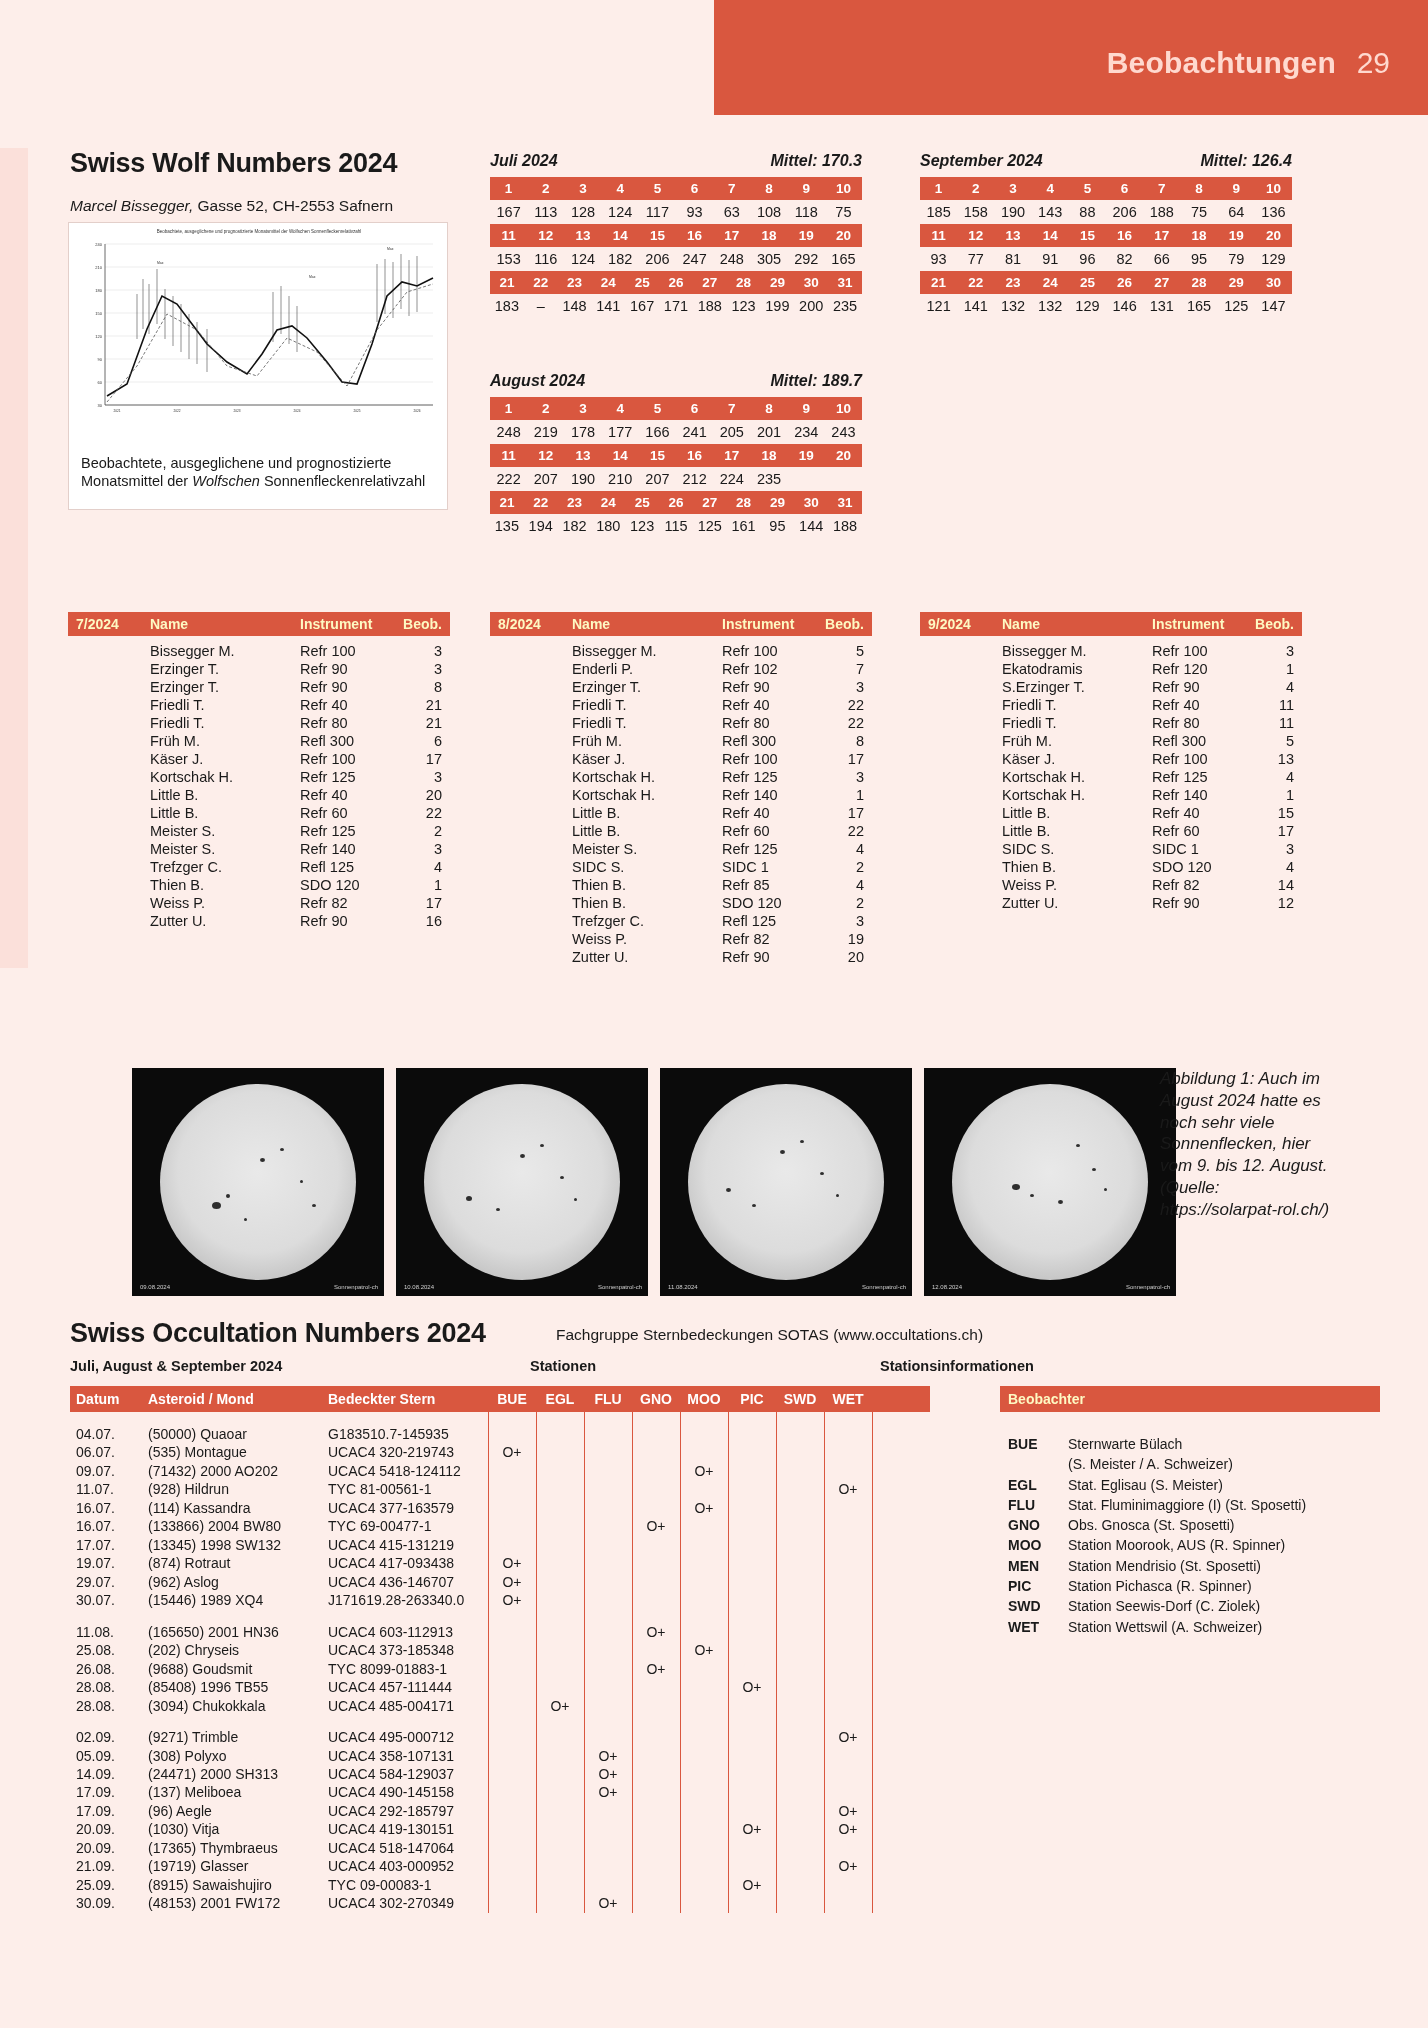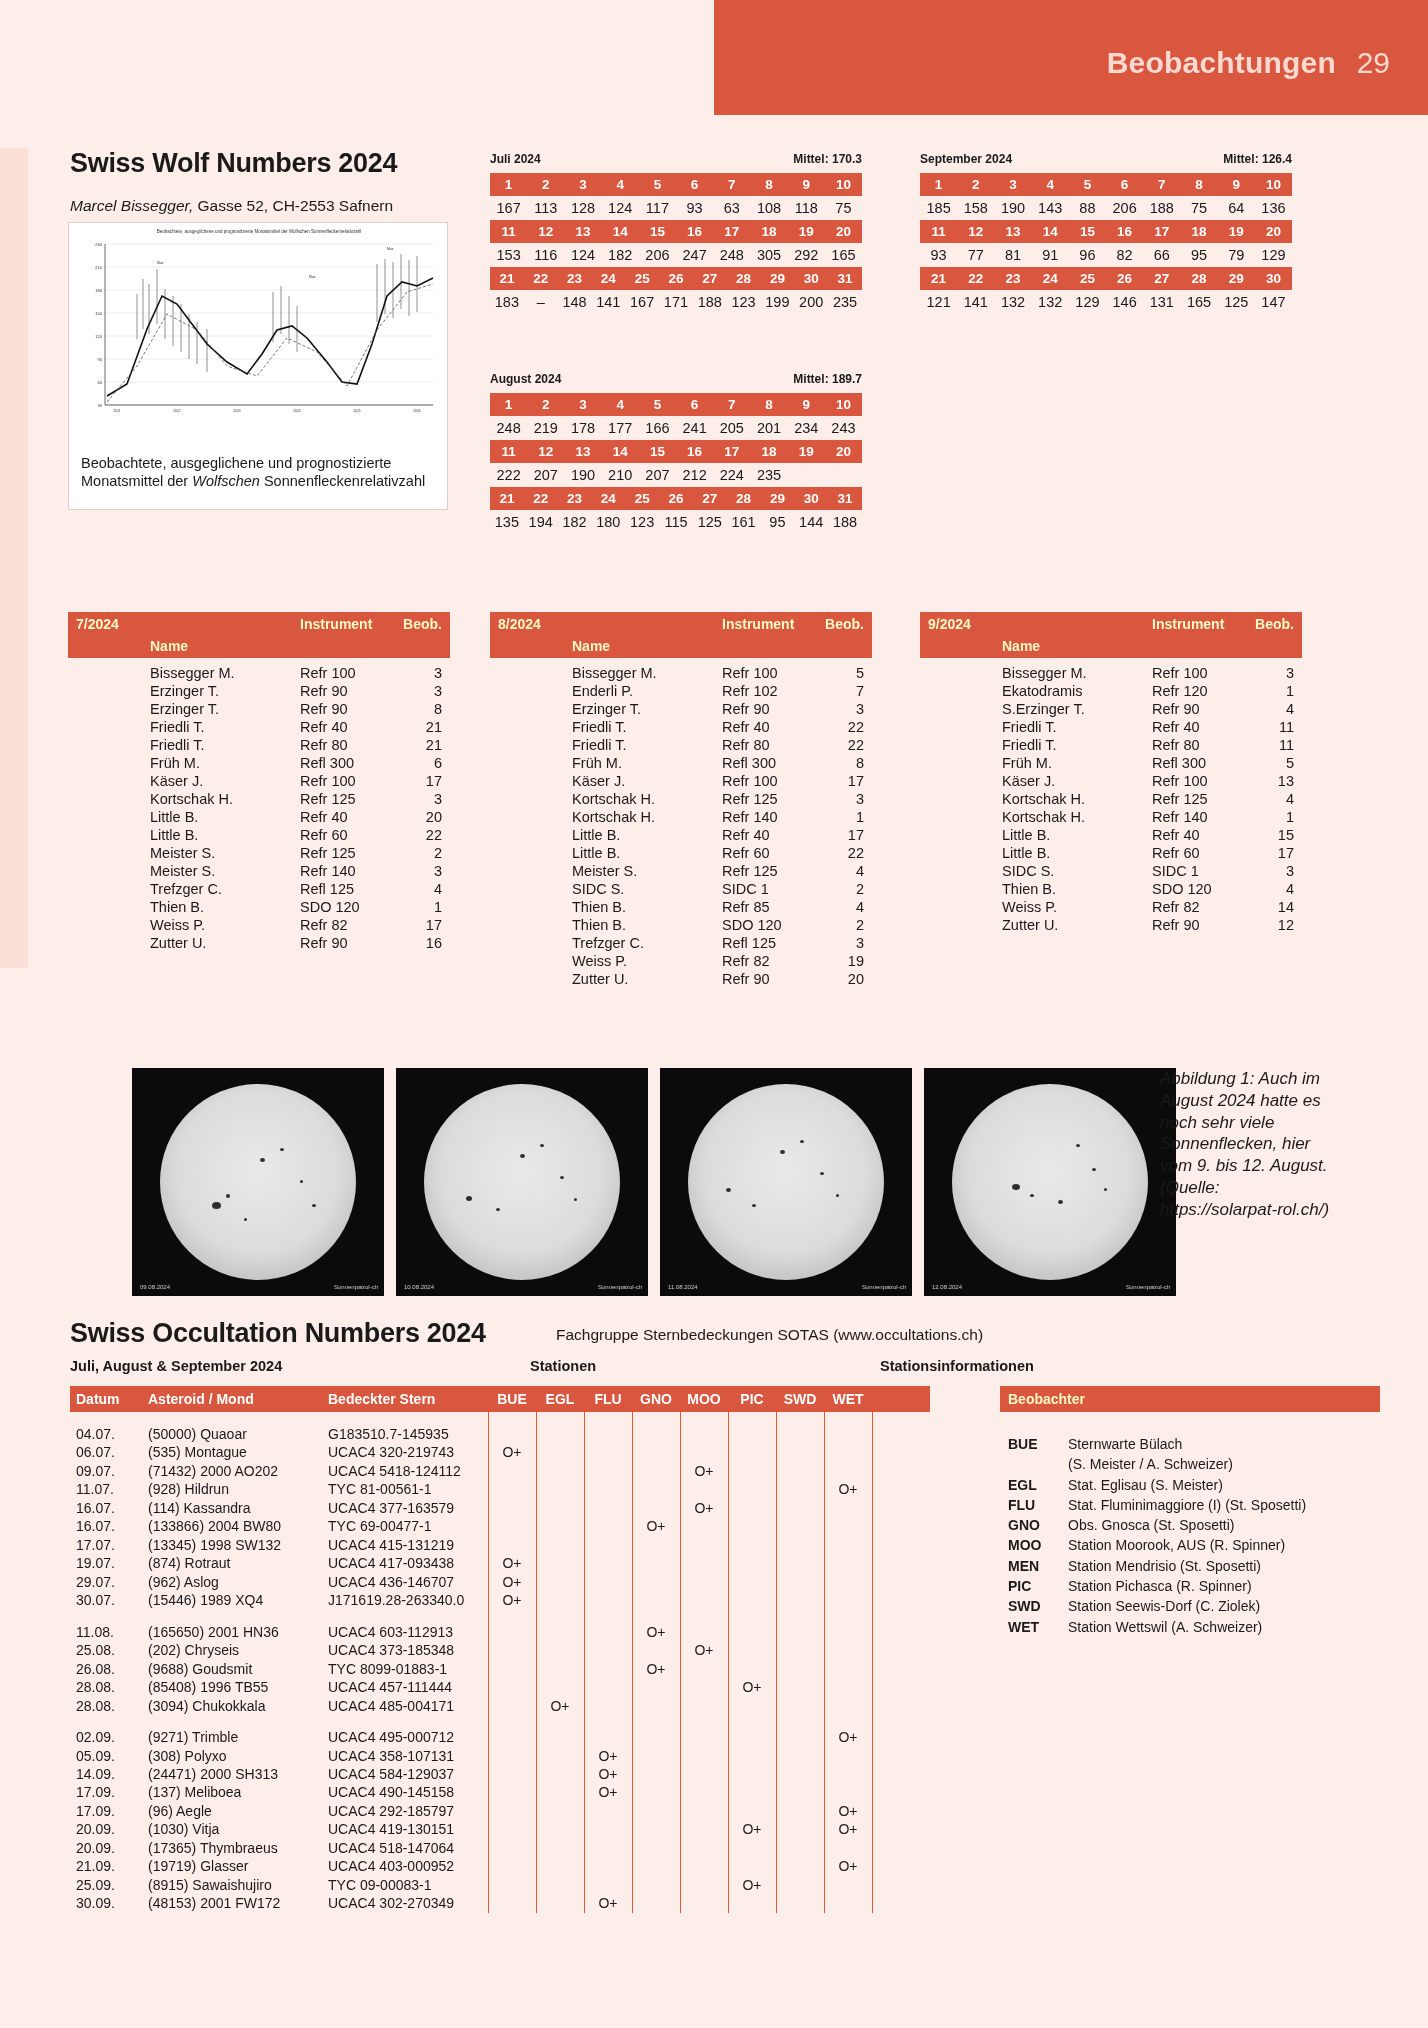--- a/index.html
+++ b/index.html
@@ -51,38 +51,39 @@
   .chart-caption {
     position:absolute; left:12px; top:232px; width:356px;
     font-size:14.5px; line-height:1.22;
   }
   .chart-caption i { font-style:italic; }
 
   
   .month-block { position:absolute; }
   .month-head {
     display:flex; justify-content:space-between; align-items:baseline;
-    font-size:12px; font-weight:bold; margin-bottom:7px;
+    font-size:16px; font-weight:bold; margin-bottom:7px;
     width:100%;
+    font-style:italic;
   }
   .daygrid { width:100%; }
   .dayrow { display:flex; width:100%; }
   .dayrow.hdr { background:#d9573f; color:#fff; font-weight:bold; }
   .dayrow.hdr .cell { padding:4px 0; font-size:13.5px; }
   .dayrow.val .cell { padding:4px 0; font-size:14.5px; color:#1a1a1a; }
   .dayrow .cell { flex:1 1 0; text-align:center; }
 
   
   .obs-table { position:absolute; font-size:14.5px; }
   .obs-head {
     display:flex; background:#d9573f; color:#fef9c3; font-weight:bold;
     font-size:14px; padding:4px 8px;
   }
   .obs-head .c1 { width:74px; }
-  .obs-head .c2 { flex:1;margin-top:22px; }
+  .obs-head .c2 { flex:1; }
   .obs-head .c3 { width:90px; }
   .obs-head .c4 { width:52px; text-align:right; }
   .obs-row { display:flex; padding:1px 8px; font-size:14.5px; }
   .obs-row .c1 { width:74px; }
   .obs-row .c2 { flex:1; }
   .obs-row .c3 { width:90px; }
   .obs-row .c4 { width:52px; text-align:right; }
 
   
   .sunimg {

